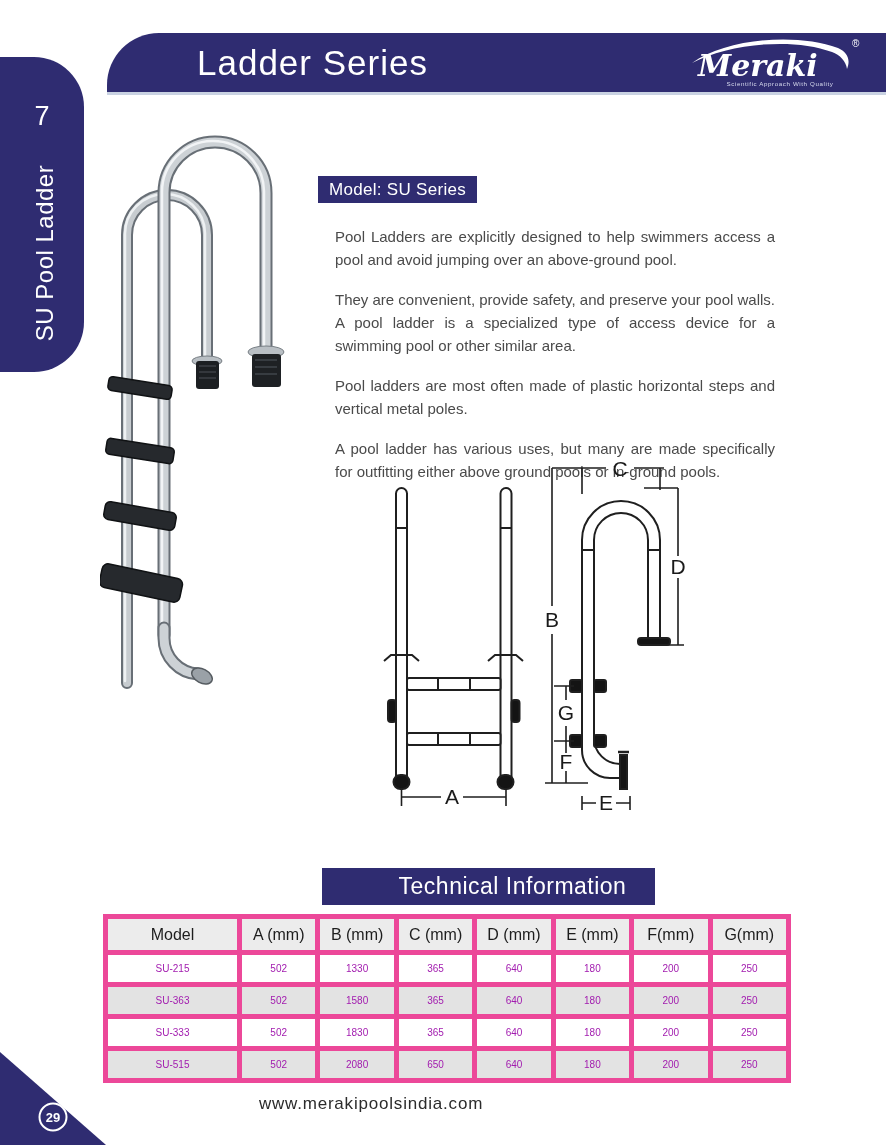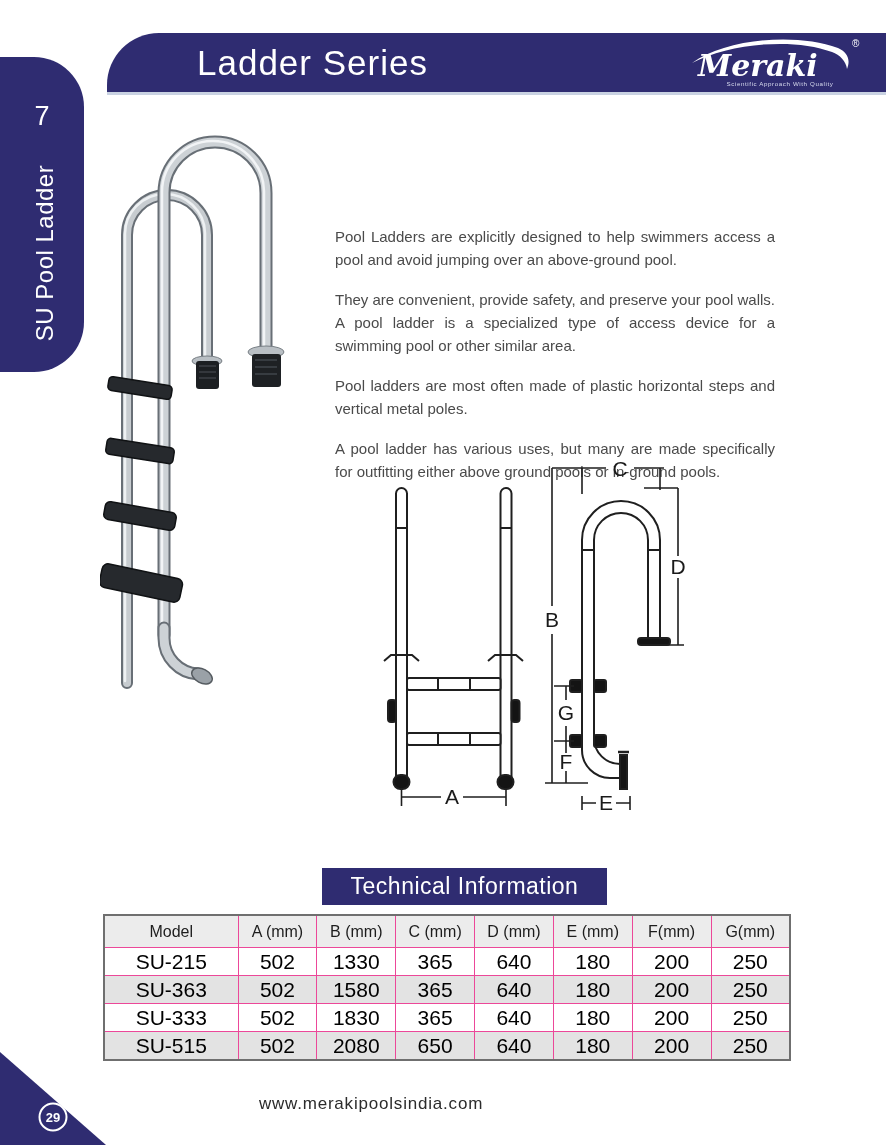--- a/index.html
+++ b/index.html
@@ -43,31 +43,31 @@
     position:absolute;left:318px;top:208px;width:474px;
     color:#4a4a4a;font-size:15px;line-height:23px;text-align:justify;
   }
   .paragraphs p{margin:17px;}
   
   .tech-diagram{position:absolute;left:348px;top:438px;}
   .dim-label{font-family:"Liberation Sans",sans-serif;font-size:21px;fill:#1a1a1a;}
   
   .tech-heading{
     position:absolute;left:322px;top:868px;width:285px;height:37px;line-height:37px;
-    background:#2f2c71;color:#fff;font-size:23px;text-align:center;letter-spacing:.5px;
+    background:#2f2c71;color:#fff;font-size:23px;text-align:center;letter-spacing:.5px;padding-left:48px;
   }
   .spec-table{
     position:absolute;left:103px;top:914px;width:688px;
     border-collapse:collapse;table-layout:fixed;border:2px solid #6f6f6f;
   }
   .spec-table th,.spec-table td{
-    border:1px solid #ec4899;text-align:center;padding:0;
+    border:5px solid #ec4899;text-align:center;padding:0;
   }
   .spec-table th{height:31px;font-weight:400;font-size:16px;color:#1d1d1d;background:#ececec;}
-  .spec-table td{height:27px;font-size:21px;color:#000000;}
+  .spec-table td{height:27px;font-size:10px;color:#a21caf;}
   .spec-table tr.shade td{background:#e3e3e3;}
   .col-model{width:134px;}
   
   .footer-site{
     position:absolute;left:0;top:1094px;width:742px;text-align:center;
     color:#2b2b2b;font-size:17px;letter-spacing:.8px;
   }
   .corner-triangle{position:absolute;left:0;top:1052px;}
 </style>
 </head>
@@ -121,20 +121,21 @@
 
       <g fill="#26292d" stroke="#101214" stroke-width="1.5">
         <rect x="8" y="258" width="64" height="14" rx="4" transform="rotate(9 40 265)"></rect>
         <rect x="6" y="320" width="68" height="16" rx="4" transform="rotate(9 40 328)"></rect>
         <rect x="4" y="384" width="72" height="18" rx="5" transform="rotate(10 40 393)"></rect>
         <rect x="0" y="448" width="82" height="24" rx="6" transform="rotate(12 41 460)"></rect>
       </g>
     </g>
   </svg>
 
+  <div class="model-badge">Model: SU Series</div>
 
   <div class="paragraphs">
     <p>Pool Ladders are explicitly designed to help swimmers access a pool and avoid jumping over an above-ground pool.</p>
     <p>They are convenient, provide safety, and preserve your pool walls. A pool ladder is a specialized type of access device for a swimming pool or other similar area.</p>
     <p>Pool ladders are most often made of plastic horizontal steps and vertical metal poles.</p>
     <p>A pool ladder has various uses, but many are made specifically for outfitting either above ground pools or in-ground pools.</p>
   </div>
 
   <svg class="tech-diagram" width="344" height="404" viewBox="0 0 344 404">
     <g fill="none" stroke="#1f1f1f" stroke-width="2">

